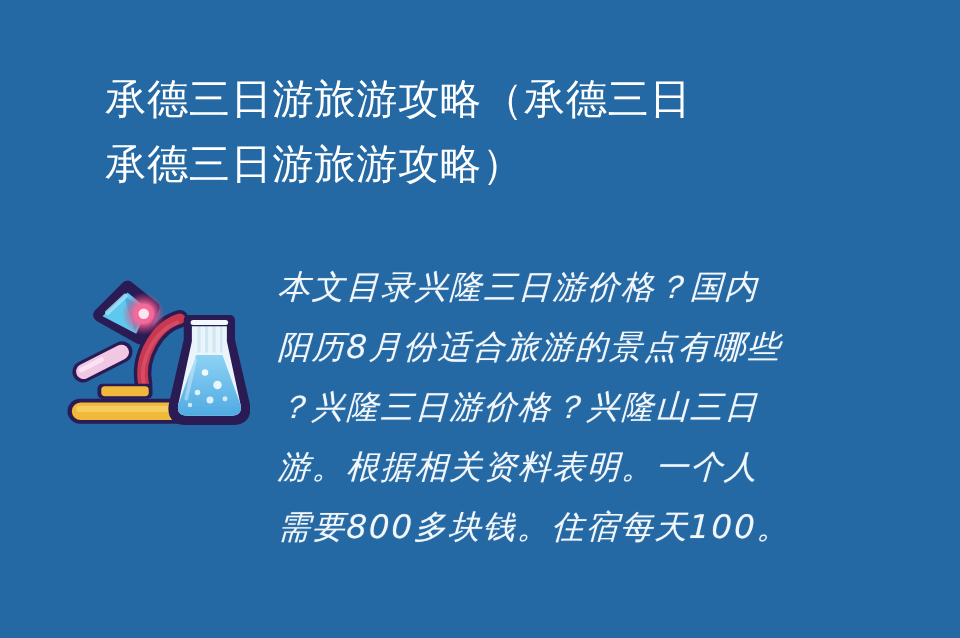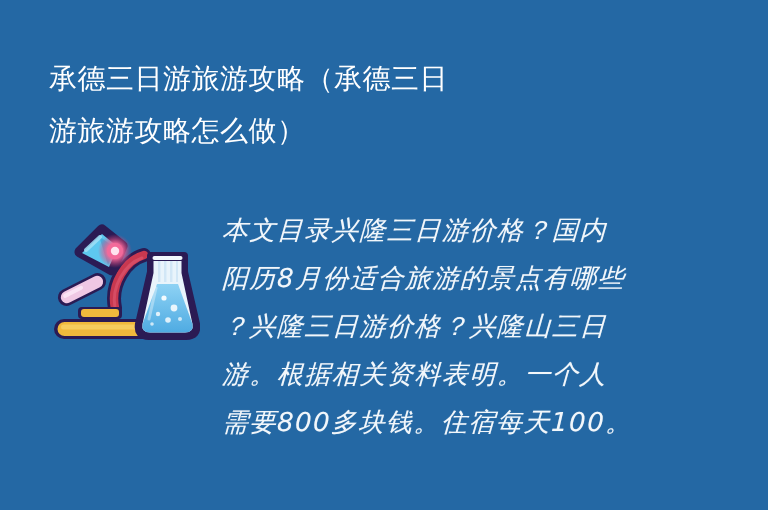--- a/index.html
+++ b/index.html
@@ -25,26 +25,27 @@
   
   .title-block {
     position: absolute;
     left: 49px;
     top: 53px;
     width: 620px;
   }
 
   .title-line {
     font-family: "Liberation Sans", "DejaVu Sans", sans-serif;
-    font-size: 28px;
+    font-size: 33px;
     line-height: 52px;
     color: #ffffff;
     letter-spacing: 0.5px;
     white-space: nowrap;
     font-weight: 400;
+    margin-left: 35px;
   }
 
   
   .illustration {
     position: absolute;
     left: 52px;
     top: 224px;
     width: 148px;
     height: 118px;
   }
@@ -71,21 +72,21 @@
     text-shadow: 0 0 1px rgba(255,255,255,0.35);
   }
 </style>
 </head>
 <body>
 
 <div class="page">
 
   <div class="title-block">
     <div class="title-line">承德三日游旅游攻略（承德三日</div>
-    <div class="title-line">游旅游攻略怎么做）</div>
+    <div class="title-line">承德三日游旅游攻略）</div>
   </div>
 
   <div class="illustration">
     <svg viewBox="0 0 148 118" xmlns="http://www.w3.org/2000/svg">
       <defs>
         <radialGradient id="glow" cx="50%" cy="50%" r="50%">
           <stop offset="0%" stop-color="#ffe3ef" stop-opacity="1"></stop>
           <stop offset="45%" stop-color="#f36a9a" stop-opacity="0.95"></stop>
           <stop offset="100%" stop-color="#d63b72" stop-opacity="0"></stop>
         </radialGradient>

